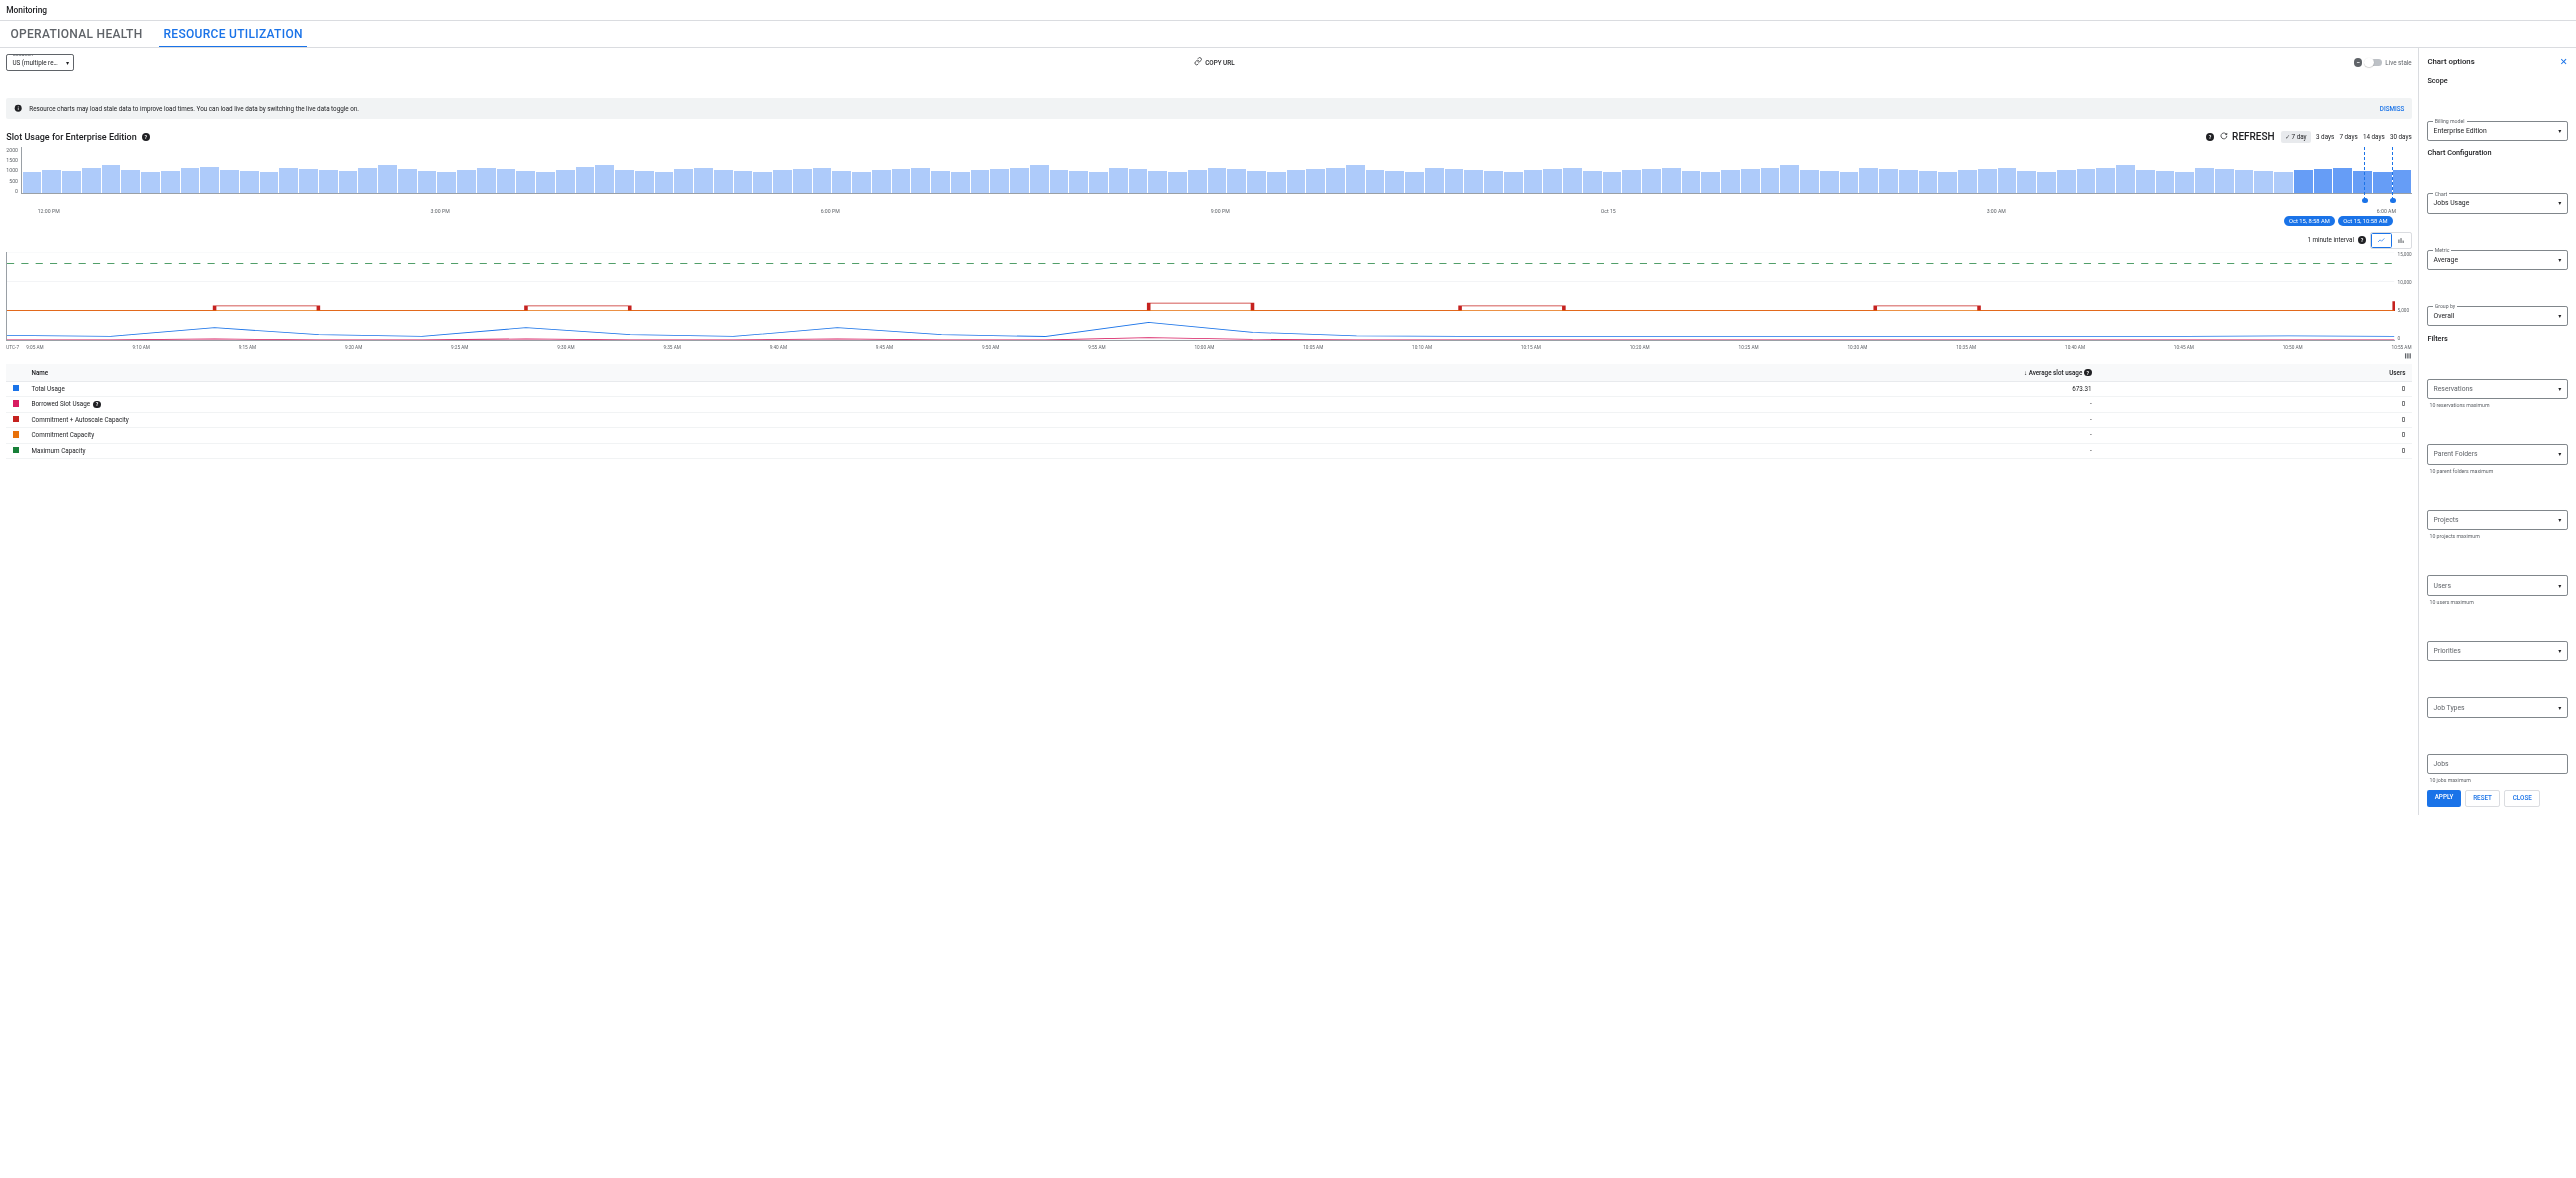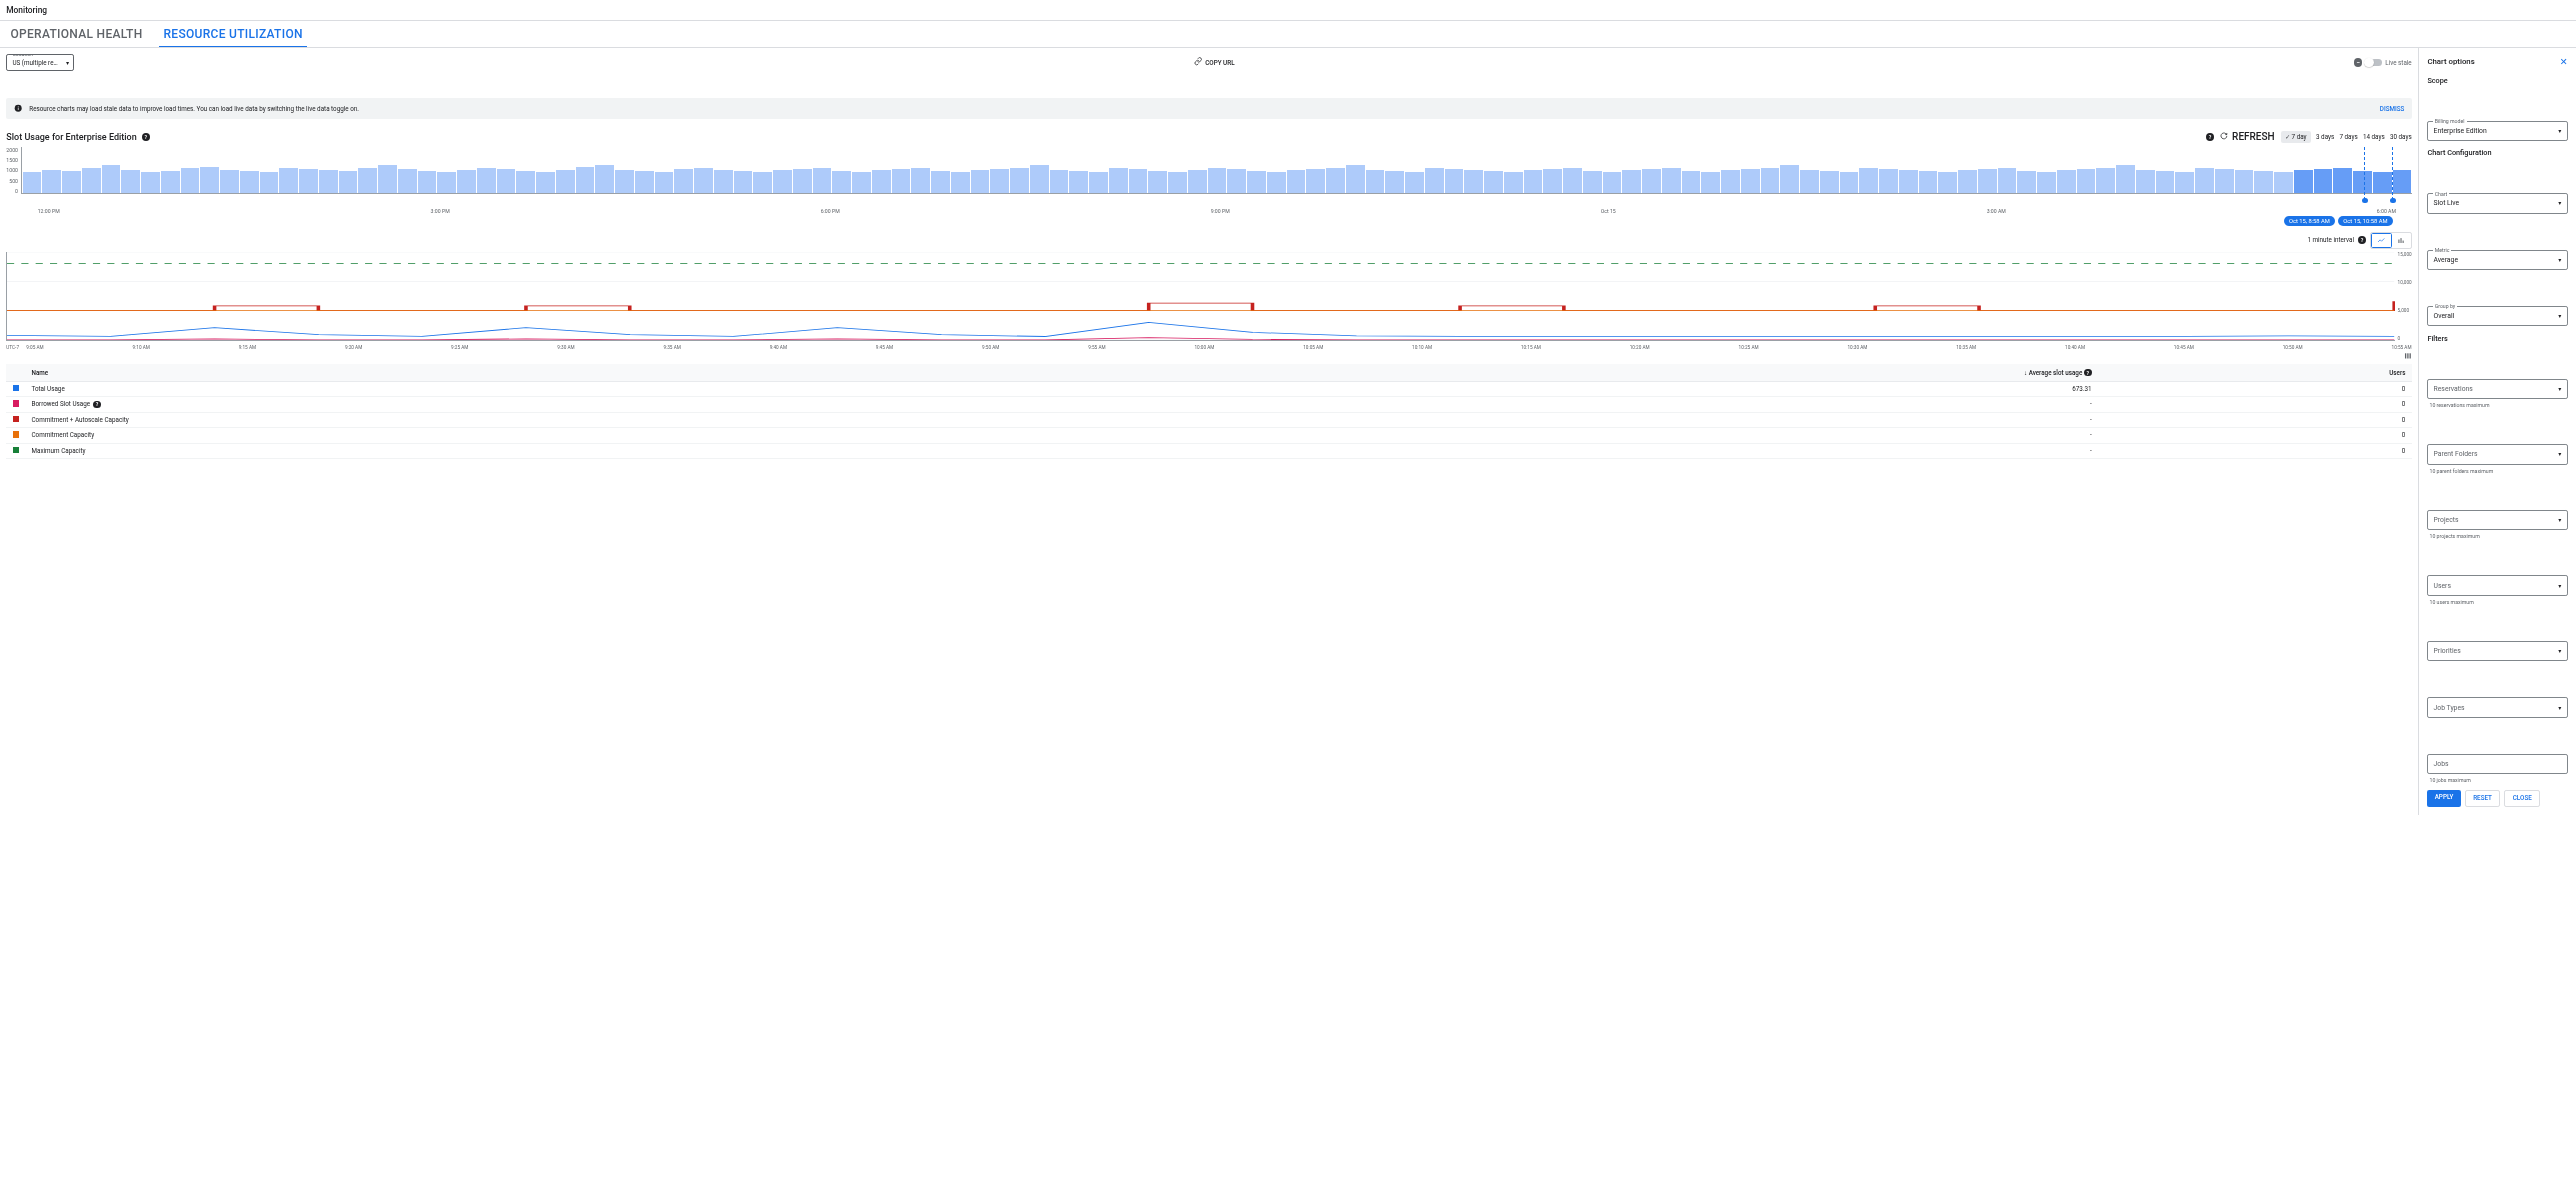--- a/index.html
+++ b/index.html
@@ -432,21 +432,21 @@
     <div class="side-sec">Scope</div>
     <div class="field">
       <span class="field-label">Billing model</span>
       <div class="field-val">Enterprise Edition</div>
       <span class="caret">▼</span>
     </div>
 
     <div class="side-sec">Chart Configuration</div>
     <div class="field">
       <span class="field-label">Chart</span>
-      <div class="field-val">Slot Live</div>
+      <div class="field-val">Jobs Usage</div>
       <span class="caret">▼</span>
     </div>
     <div class="field">
       <span class="field-label">Metric</span>
       <div class="field-val">Average</div>
       <span class="caret">▼</span>
     </div>
     <div class="field">
       <span class="field-label">Group by</span>
       <div class="field-val">Overall</div>

